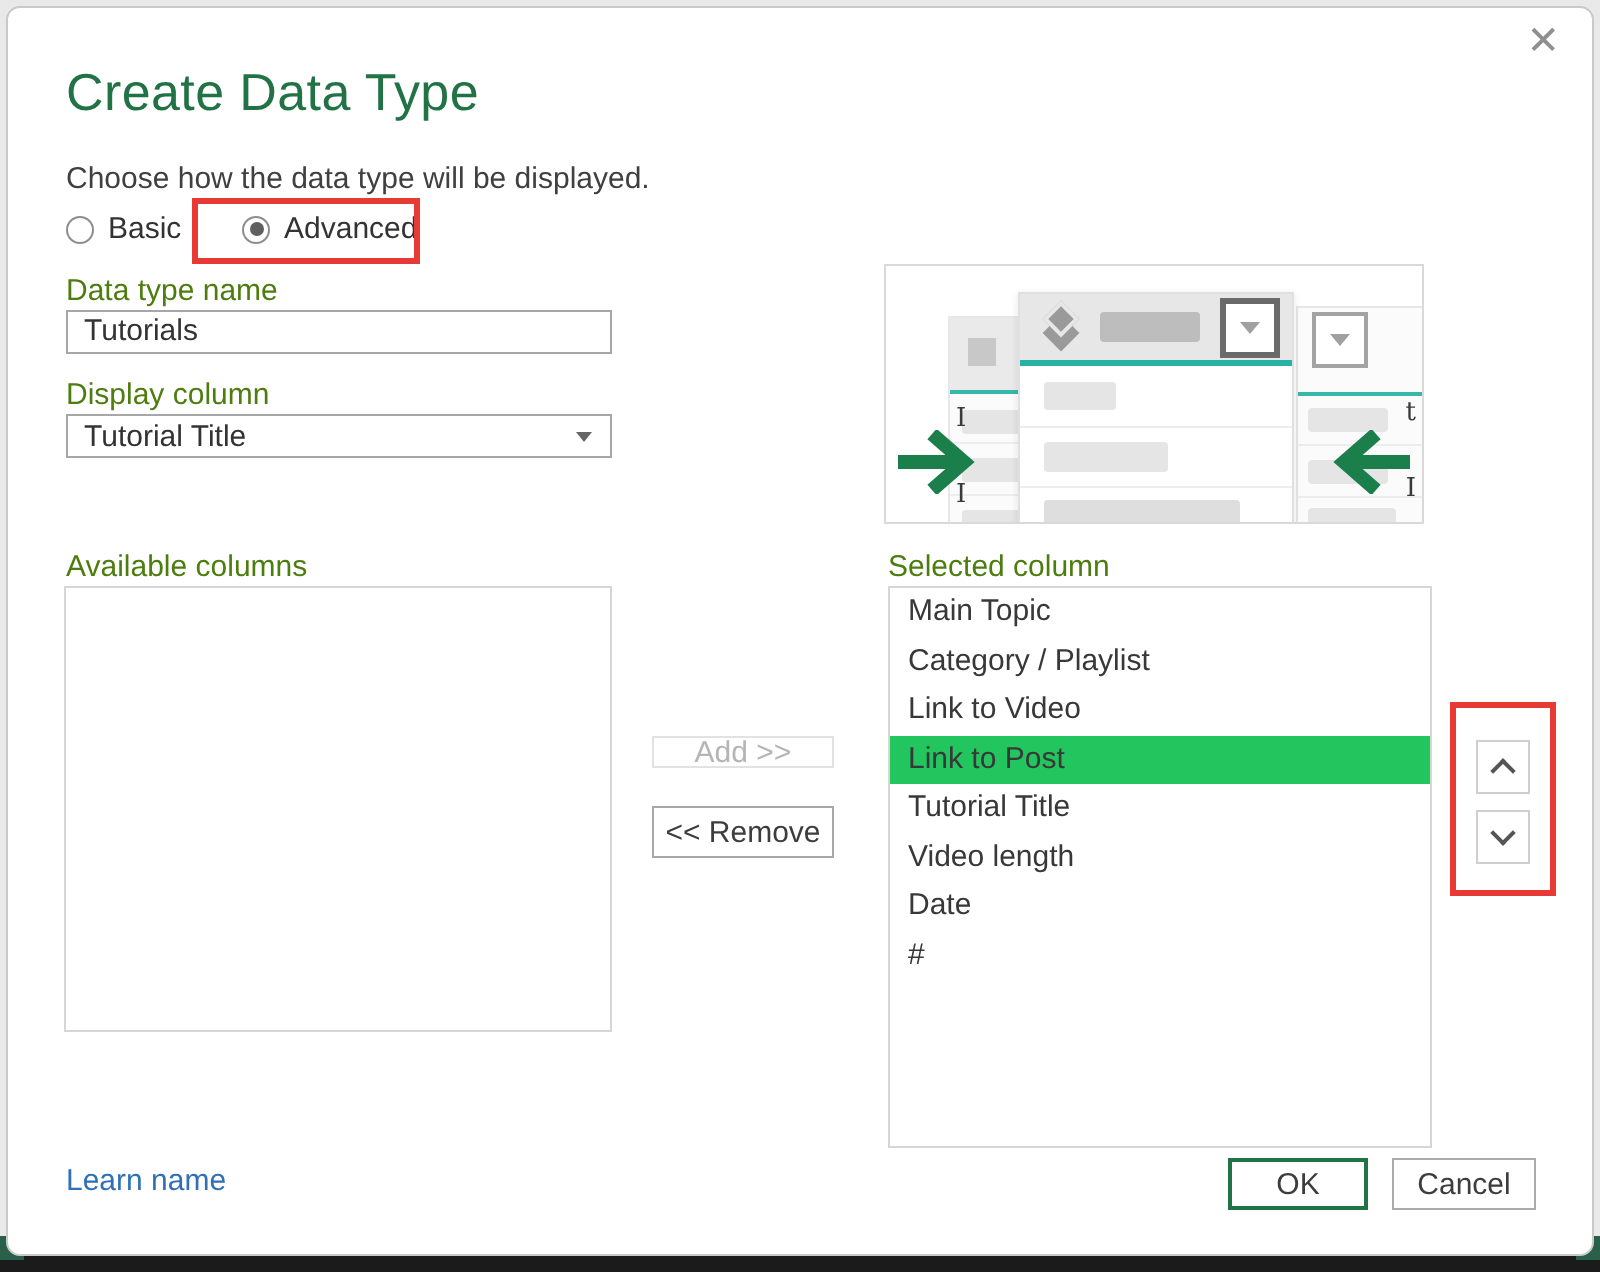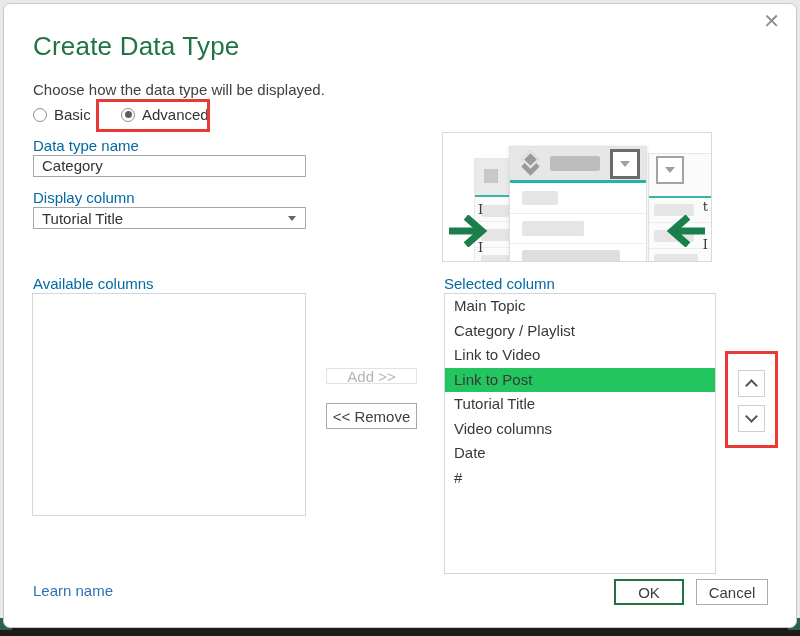--- a/index.html
+++ b/index.html
@@ -28,21 +28,21 @@
   .radio-basic { left:29px; top:102px; }
   .radio-advanced { left:117px; top:102px; }
   .radio-circle { width:14px; height:14px; border:1px solid #8d8d8d; border-radius:50%; background:#fff;
                   display:flex; align-items:center; justify-content:center; }
   .radio-dot { width:7px; height:7px; border-radius:50%; background:#5f5f5f; }
 
   .red-annotation { border:3px solid #e83a34; background:transparent; z-index:5; pointer-events:none; }
   .ann-advanced { left:92px; top:95px; width:114px; height:33px; }
   .ann-reorder  { left:721px; top:347px; width:53px; height:97px; }
 
-  .field-label { font-size:15px; color:#0369a1; }
+  .field-label { font-size:15px; color:#4d7c0f; }
   .lbl-name { left:29px; top:133px; }
   .lbl-display { left:29px; top:185px; }
   .text-input { left:29px; top:151px; width:273px; height:22px; border:1px solid #a7a7a7; background:#fff;
                 font-size:15px; color:#333; padding-left:8px; line-height:20px; display:flex; align-items:center; }
   .select-box { left:29px; top:203px; width:273px; height:22px; border:1px solid #a7a7a7; background:#fff;
                 font-size:15px; color:#333; padding-left:8px; display:flex; align-items:center; }
   .select-caret { position:absolute; right:9px; top:8px; width:0; height:0;
                   border-left:4px solid transparent; border-right:4px solid transparent; border-top:5px solid #666; }
 
   
@@ -113,21 +113,21 @@
   </div>
   <div class="abs radio-group-item radio-advanced">
     <span class="radio-circle">
         <span class="radio-dot"></span>
       </span>
     <span>Advanced</span>
   </div>
   <div class="abs red-annotation ann-advanced"></div>
 
   <div class="abs field-label lbl-name">Data type name</div>
-  <div class="abs text-input">Category</div>
+  <div class="abs text-input">Tutorials</div>
 
   <div class="abs field-label lbl-display">Display column</div>
   <div class="abs select-box">
     <span>Tutorial Title</span>
     <span class="select-caret"></span>
   </div>
 
   <div class="abs illus">
     <div class="card card-left">
       <div class="hdr-left"></div>
@@ -184,21 +184,21 @@
   <div class="abs field-label lbl-available">Available columns</div>
   <div class="abs listbox list-available"></div>
 
   <div class="abs field-label lbl-selected">Selected column</div>
   <div class="abs listbox list-selected">
       <div class="lb-row">Main Topic</div>
       <div class="lb-row">Category / Playlist</div>
       <div class="lb-row">Link to Video</div>
       <div class="lb-row sel">Link to Post</div>
       <div class="lb-row">Tutorial Title</div>
-      <div class="lb-row">Video columns</div>
+      <div class="lb-row">Video length</div>
       <div class="lb-row">Date</div>
       <div class="lb-row">#</div>
     </div>
 
   <div class="abs btn btn-add">Add &gt;&gt;</div>
   <div class="abs btn btn-remove">&lt;&lt; Remove</div>
 
   <div class="abs btn btn-up">
     <span class="chev up"></span>
   </div>

